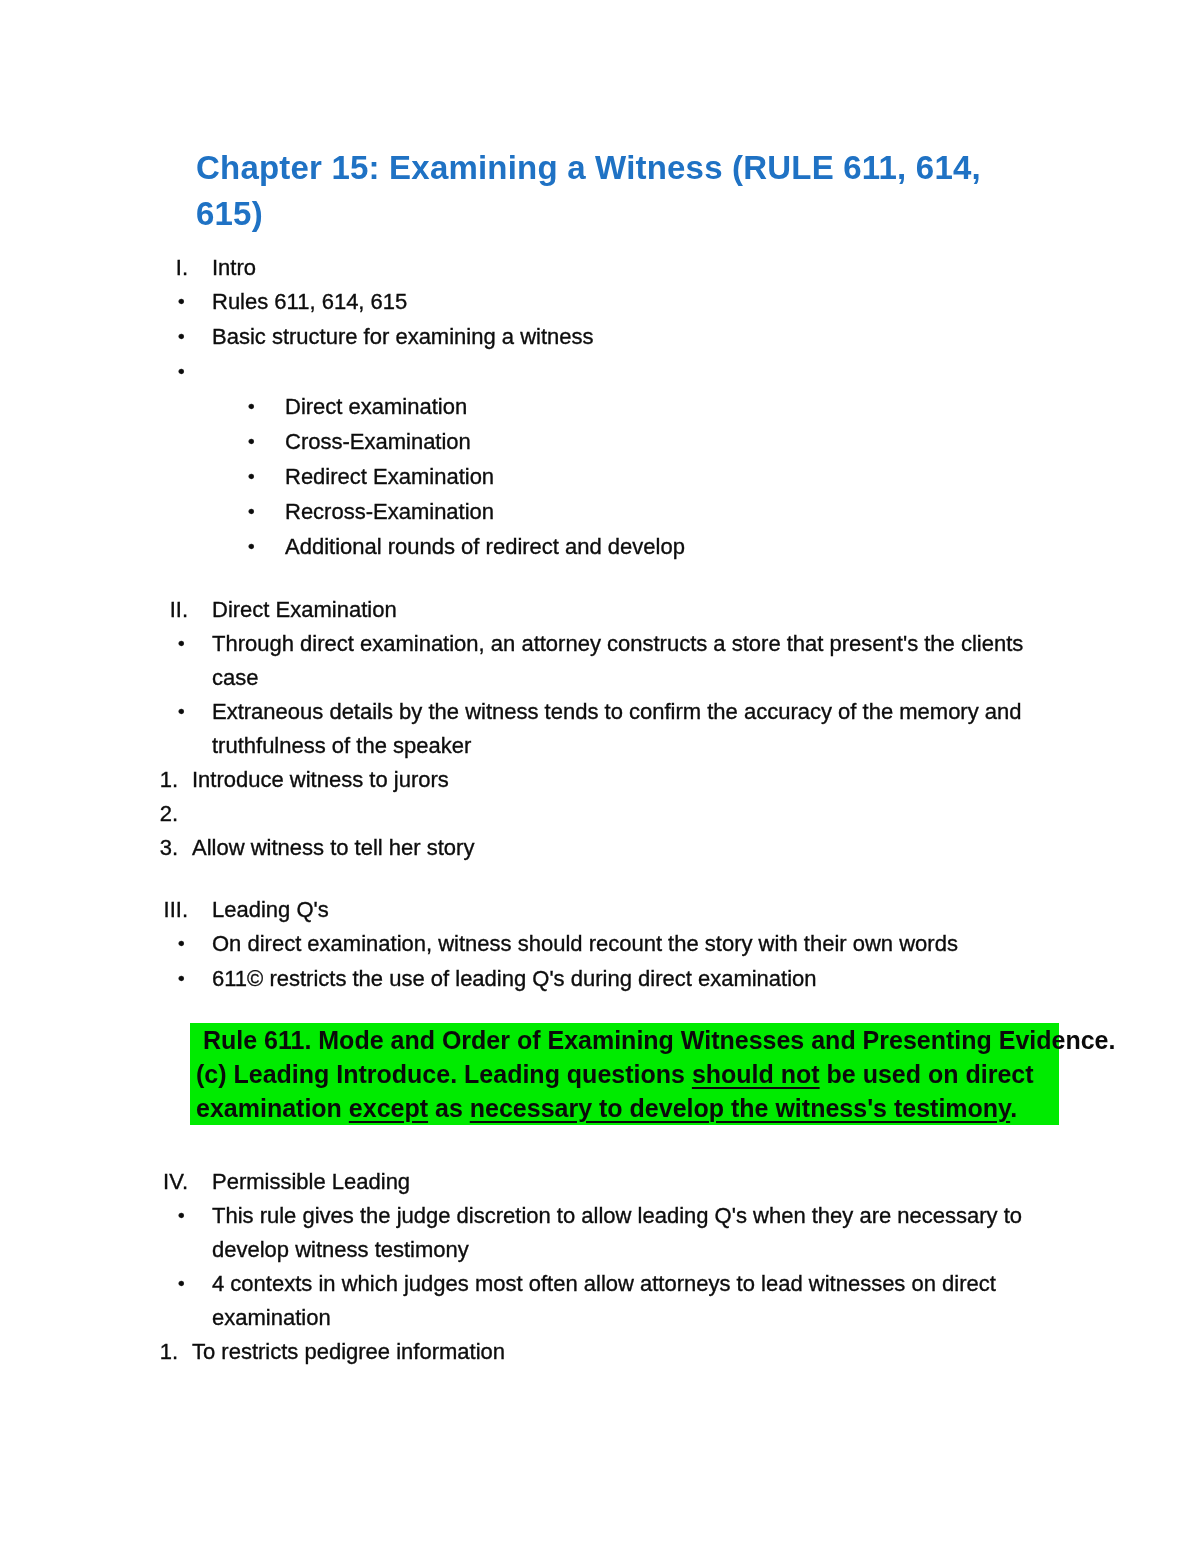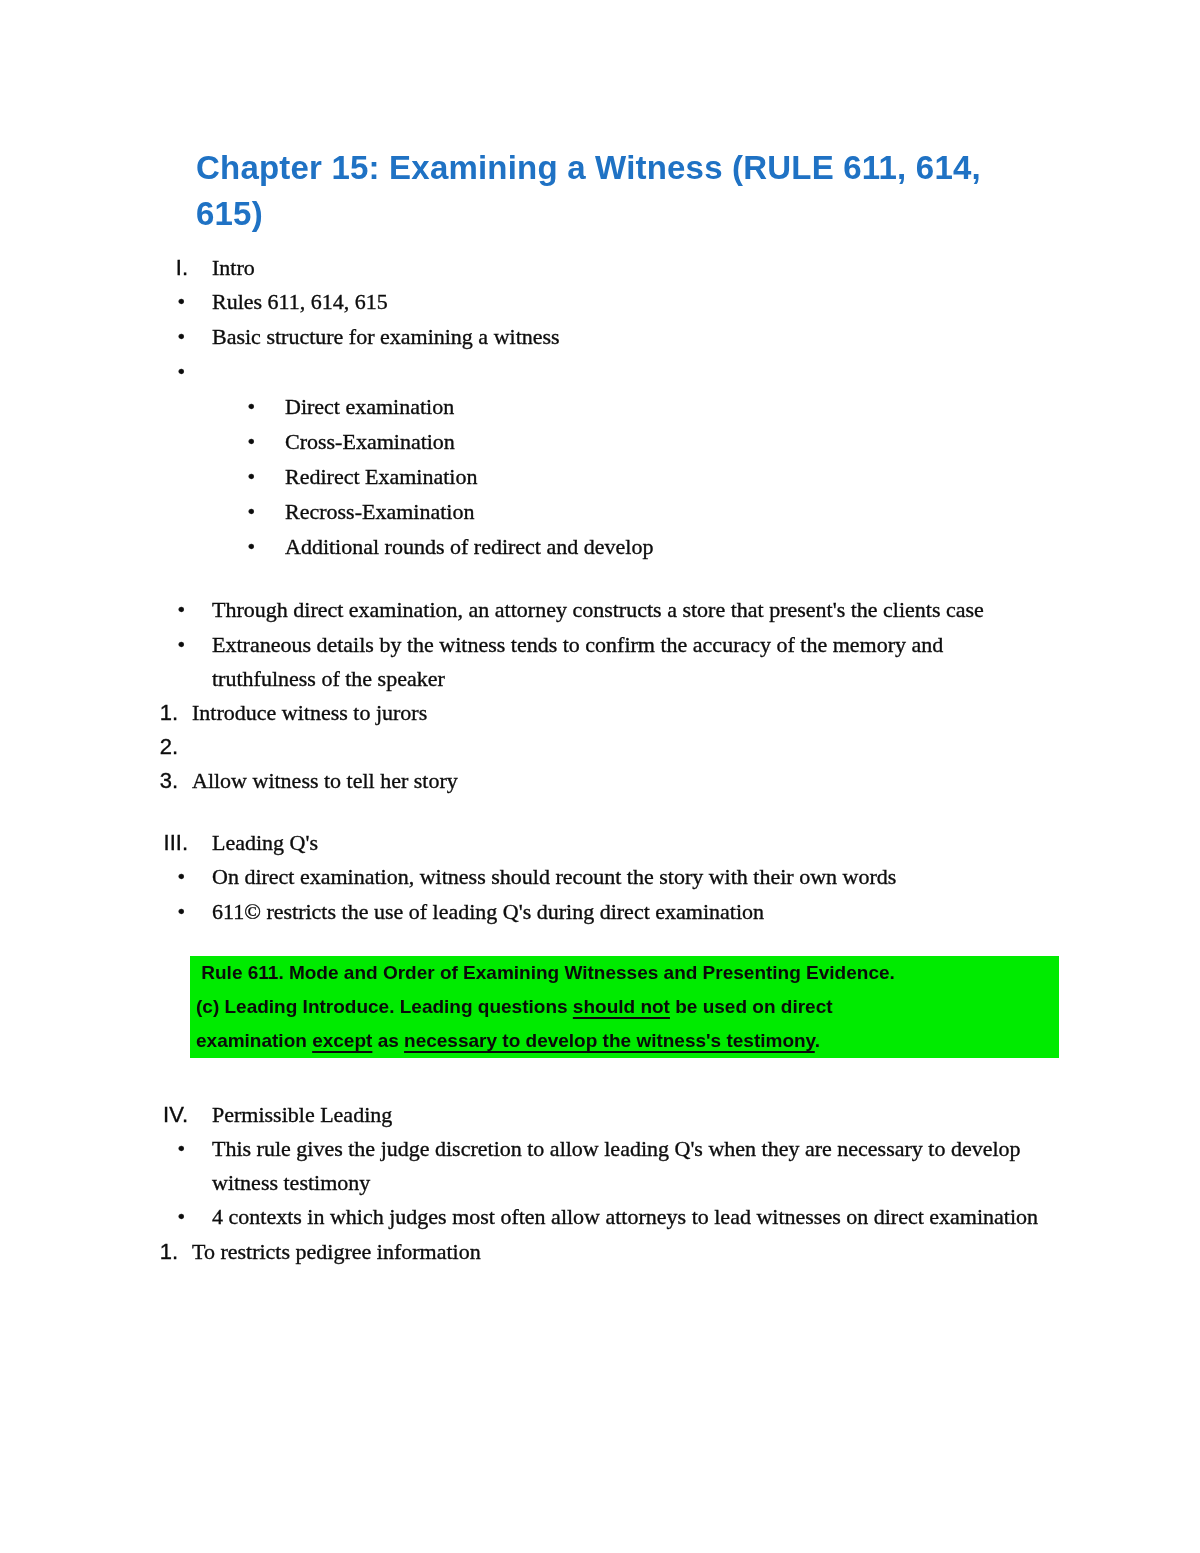--- a/index.html
+++ b/index.html
@@ -33,41 +33,40 @@
   }
   .row .marker{
     flex:0 0 auto;
     box-sizing:border-box;
     width:62px;
     white-space:pre;
   }
   .row .text{
     flex:0 1 auto;
     max-width:835px;
-    font-family:Liberation Serif, serif;
   }
   
   .row.heading .marker{text-align:right;padding-right:24px;}
   
   .row.b1 .marker{padding-left:28px;}
   
   .row.b2 .marker{width:135px;padding-left:98px;}
   
   .row.num .marker{width:42px;text-align:right;padding-right:14px;}
   .row.num .text{max-width:860px;}
   .bullet-glyph{font-size:19px;vertical-align:2px;}
   
   .hl-block{
     box-sizing:border-box;
     width:869px;
     margin:26px 0 0 40px;
     padding:0 6px;
   }
   .hl-line{
-    font-size:19px;
+    font-size:25px;
     line-height:34px;
     font-weight:700;
     white-space:pre;
     color:#0a0a0a;
   }
   .hl-line .u{
     text-decoration:underline;
     text-decoration-thickness:2px;
     text-underline-offset:4px;
     text-align:right;
@@ -110,20 +109,24 @@
       <div class="row b2">
         <span class="marker"><span class="bullet-glyph">•</span></span>
         <span class="text">Recross-Examination</span>
       </div>
       <div class="row b2">
         <span class="marker"><span class="bullet-glyph">•</span></span>
         <span class="text">Additional rounds of redirect and develop</span>
       </div>
     </section>
   <section class="doc-section gap">
+      <div class="row heading">
+        <span class="marker">II.</span>
+        <span class="text">Direct Examination</span>
+      </div>
       <div class="row b1">
         <span class="marker"><span class="bullet-glyph">•</span></span>
         <span class="text">Through direct examination, an attorney constructs a store that present's the clients case</span>
       </div>
       <div class="row b1">
         <span class="marker"><span class="bullet-glyph">•</span></span>
         <span class="text">Extraneous details by the witness tends to confirm the accuracy of the memory and truthfulness of the speaker</span>
       </div>
       <div class="row num">
         <span class="marker">1.</span>

